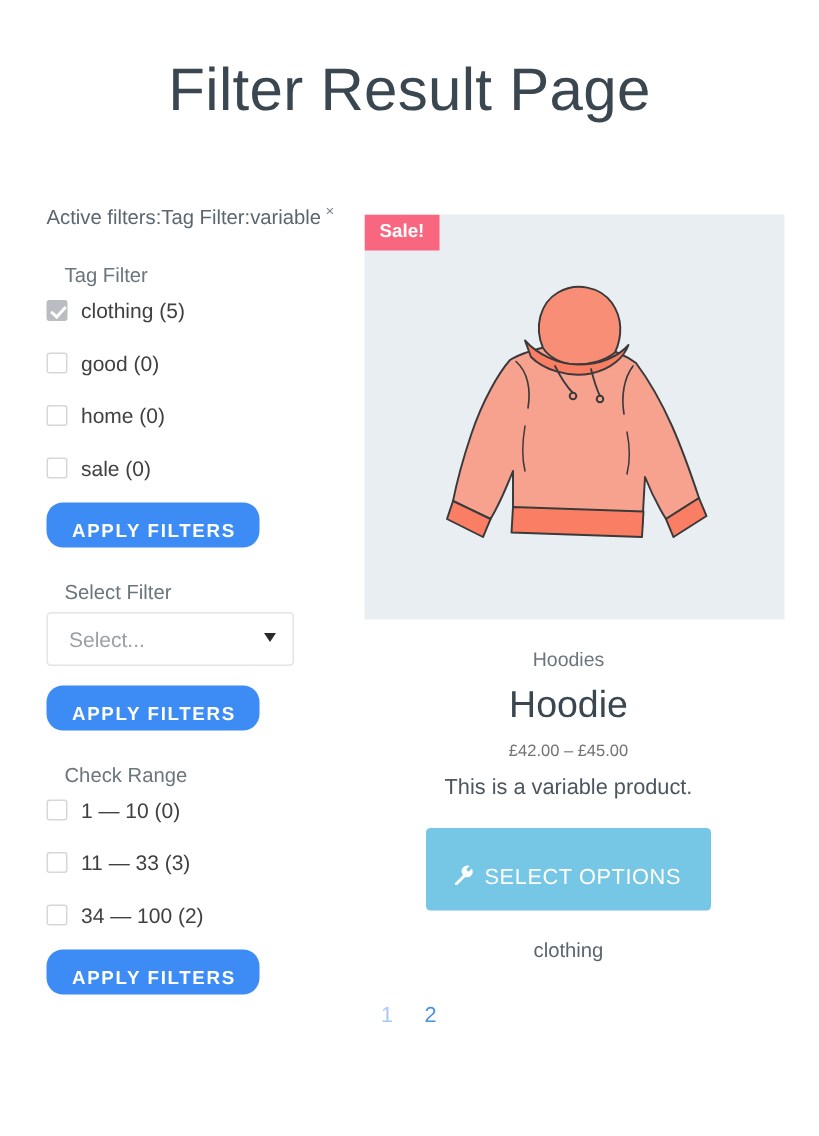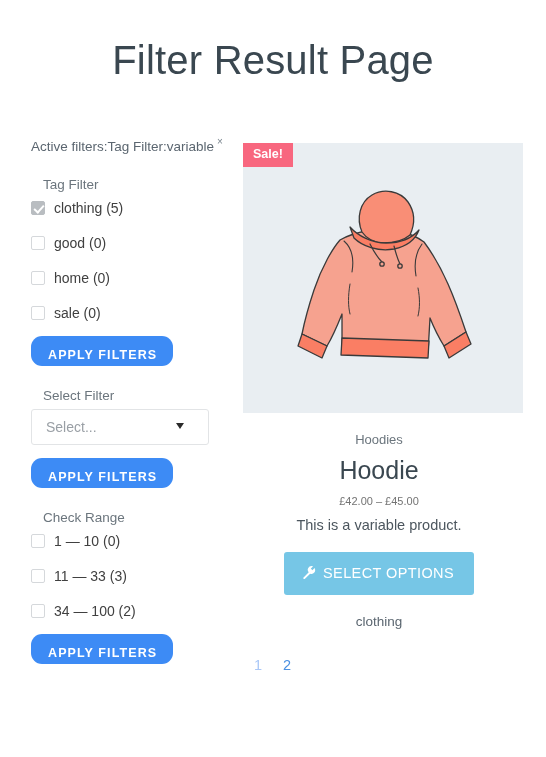--- a/index.html
+++ b/index.html
@@ -114,21 +114,21 @@
     cursor: pointer;
     line-height: 14px;
   }
   .select-wrap {
     position: relative;
     width: 165px;
     height: 36px;
     margin-top: 6px;
   }
   .select-box {
-    width: 178px;
+    width: 165px;
     height: 36px;
     box-sizing: border-box;
     border: 1px solid #e2e4e6;
     border-radius: 3px;
     background: #ffffff;
     font-size: 14px;
     color: #999fa5;
     line-height: 34px;
     padding-left: 14px;
     cursor: pointer;
@@ -212,21 +212,21 @@
   .btn-select-options {
     display: block;
     margin: 18px auto 0 auto;
     background: #76c6e6;
     color: #ffffff;
     border: none;
     border-radius: 3px;
     font-family: "Liberation Sans", sans-serif;
     font-size: 14.5px;
     letter-spacing: 0.4px;
-    padding: 13px 20px 13px 18px;
+    padding: 24px 20px 13px 18px;
     cursor: pointer;
     line-height: 16px;
   }
   .wrench {
     display: inline-block;
     margin-right: 7px;
     vertical-align: -1px;
   }
   .product-tag {
     text-align: center;

